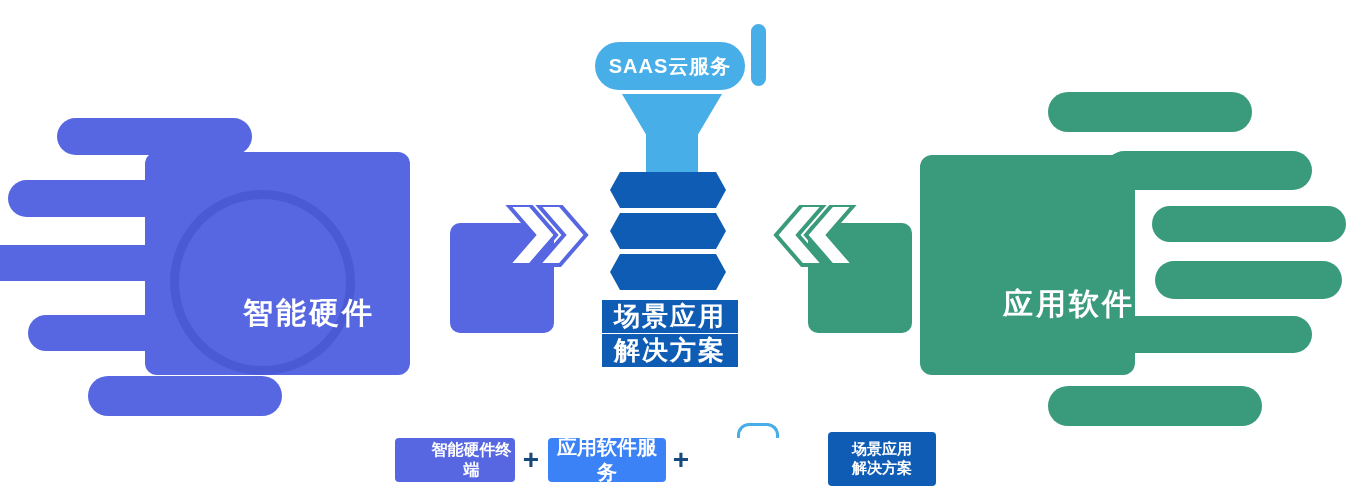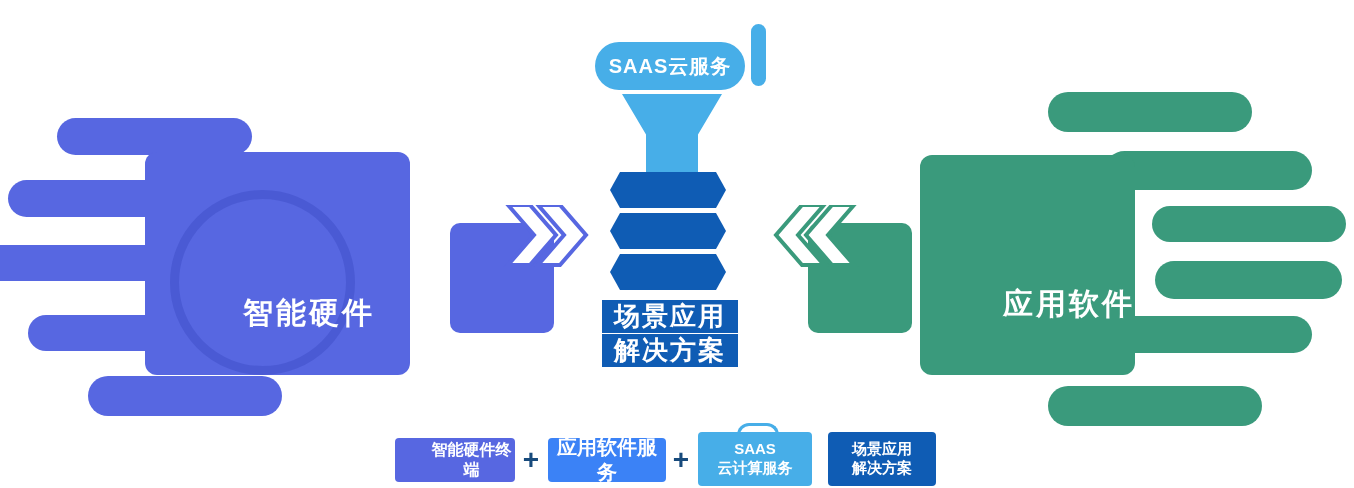--- a/index.html
+++ b/index.html
@@ -118,22 +118,18 @@
 
   <div class="legend-box leg-hw">
     <span>智能硬件终端</span>
   </div>
   <div class="plus plus-1">+</div>
   <div class="legend-box leg-sw">
     <span>应用软件服务</span>
   </div>
   <div class="plus plus-2">+</div>
   <div class="leg-saas-arc abs"></div>
-  <div class="legend-box leg-saas">
-    <span>SAAS</span>
-    <span>云计算服务</span>
-  </div>
   <div class="legend-box leg-sol">
     <span>场景应用</span>
     <span>解决方案</span>
   </div>
 
 </div>
 
 </body></html>

